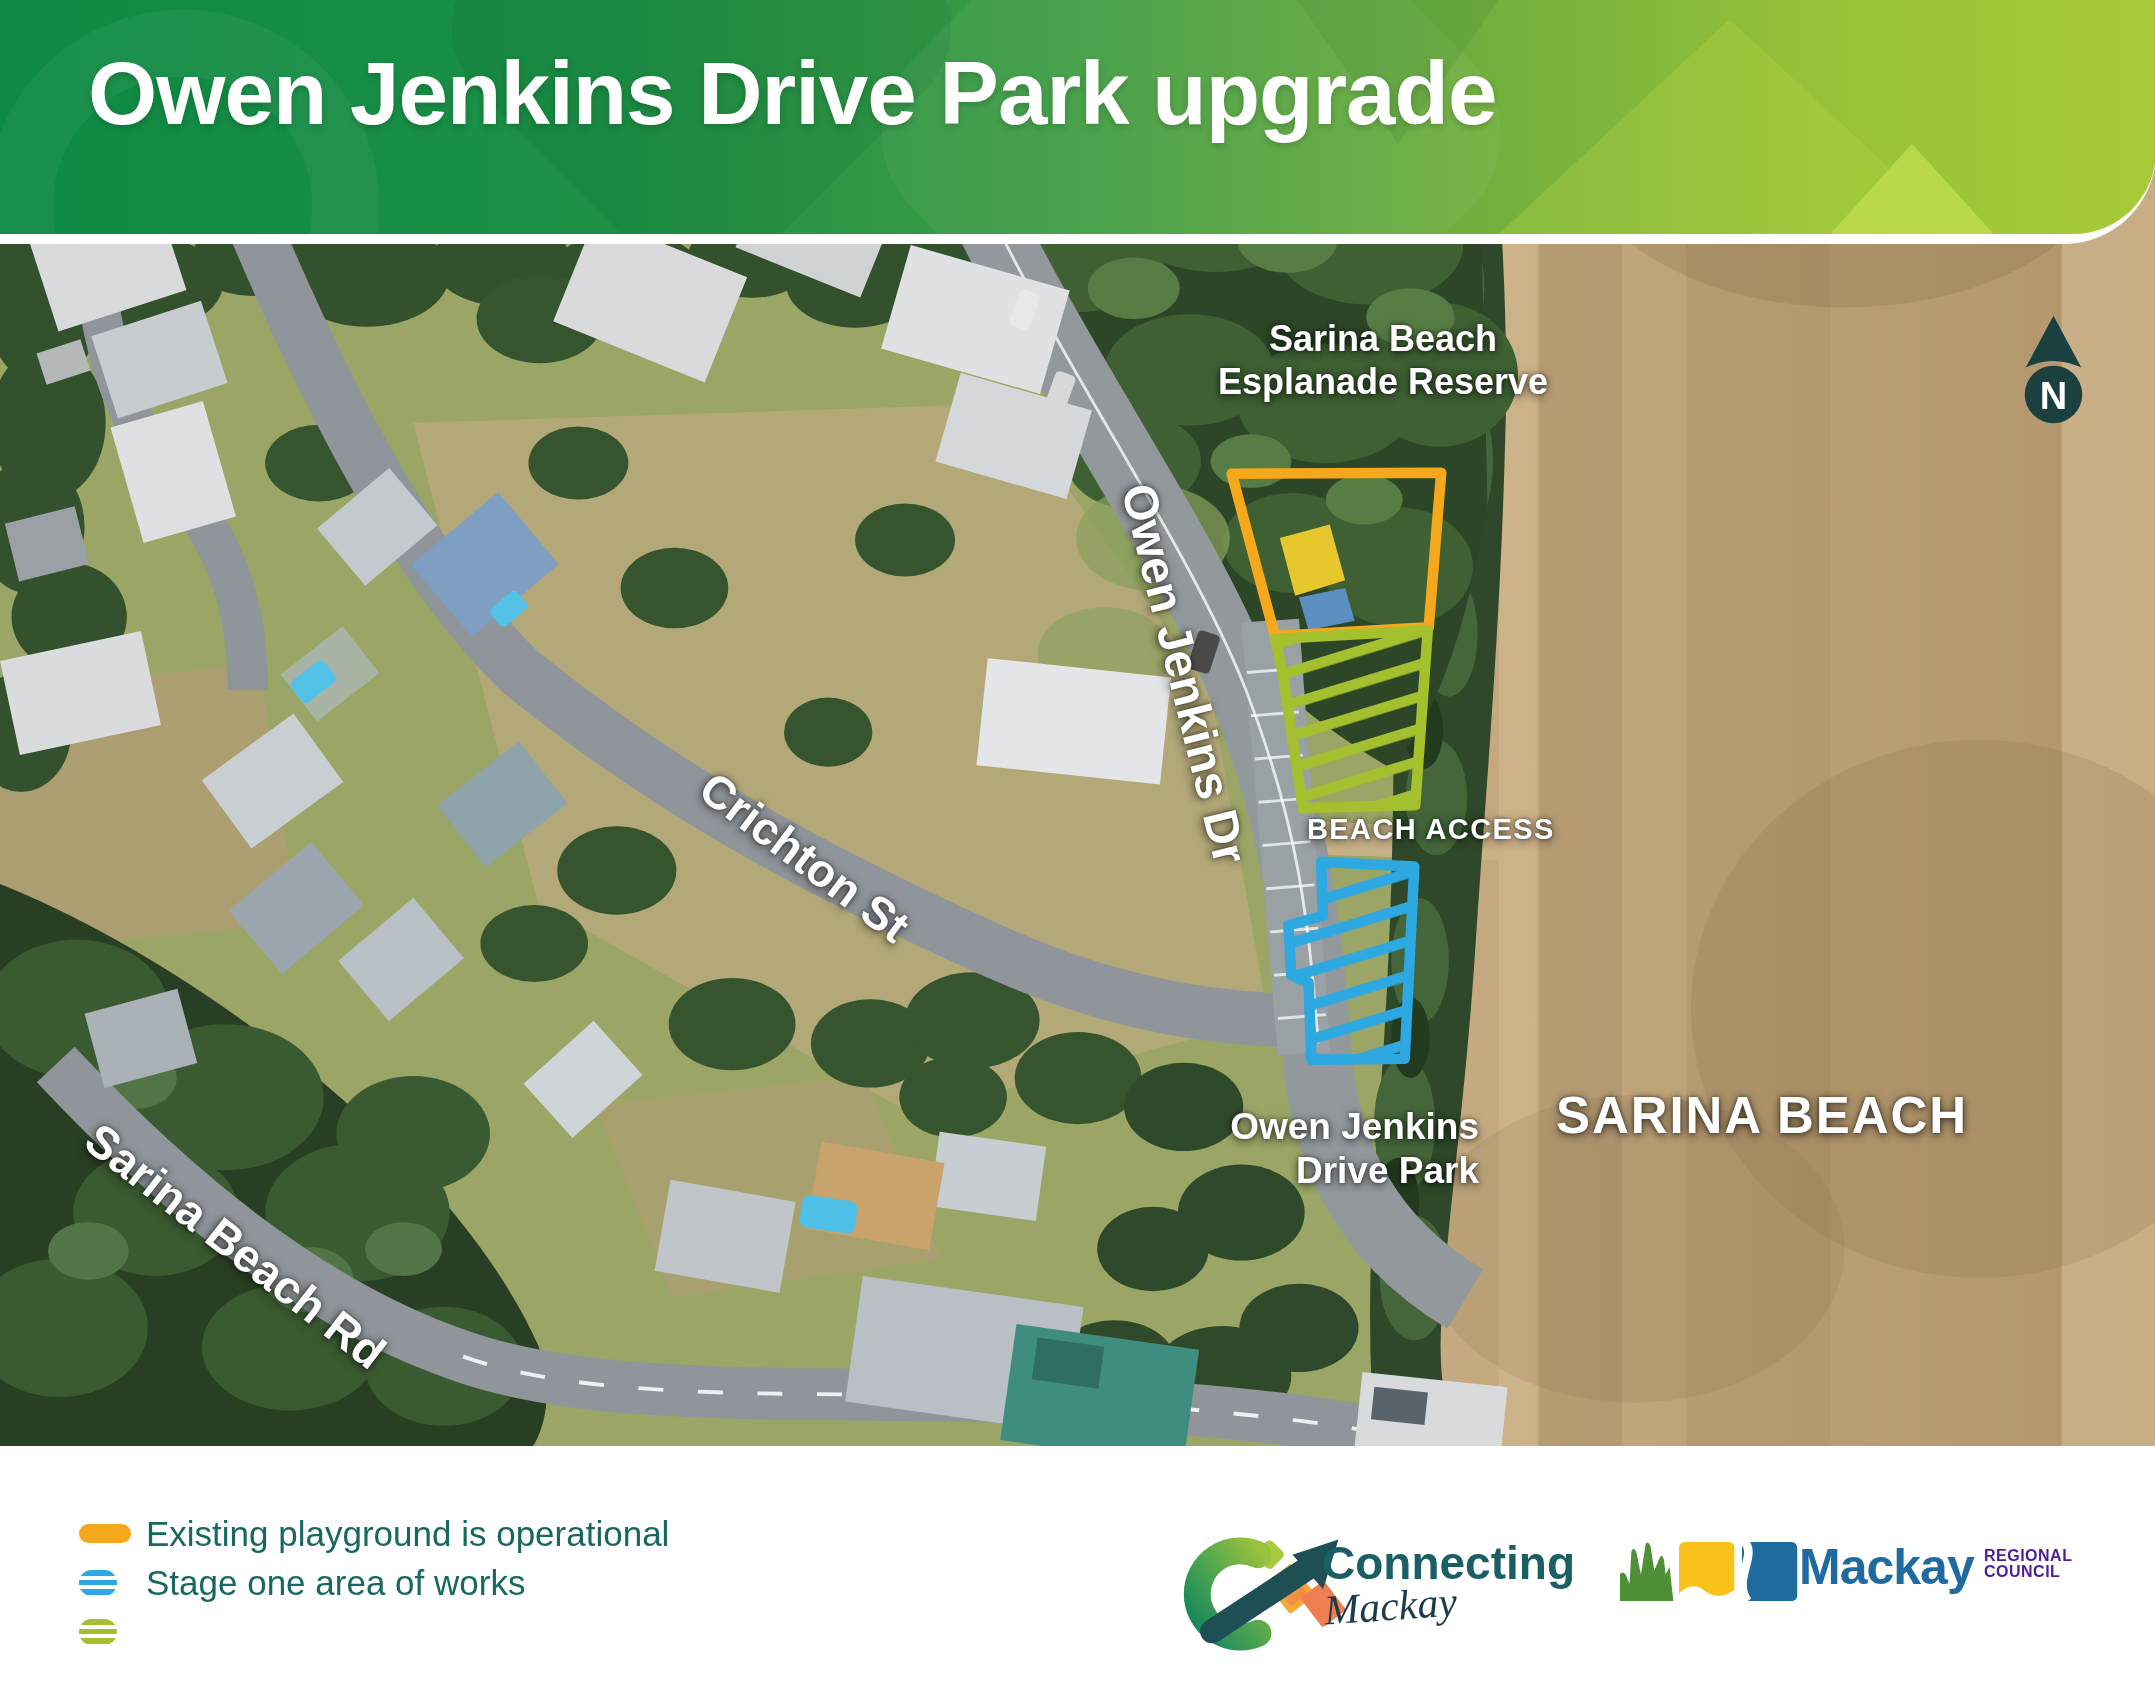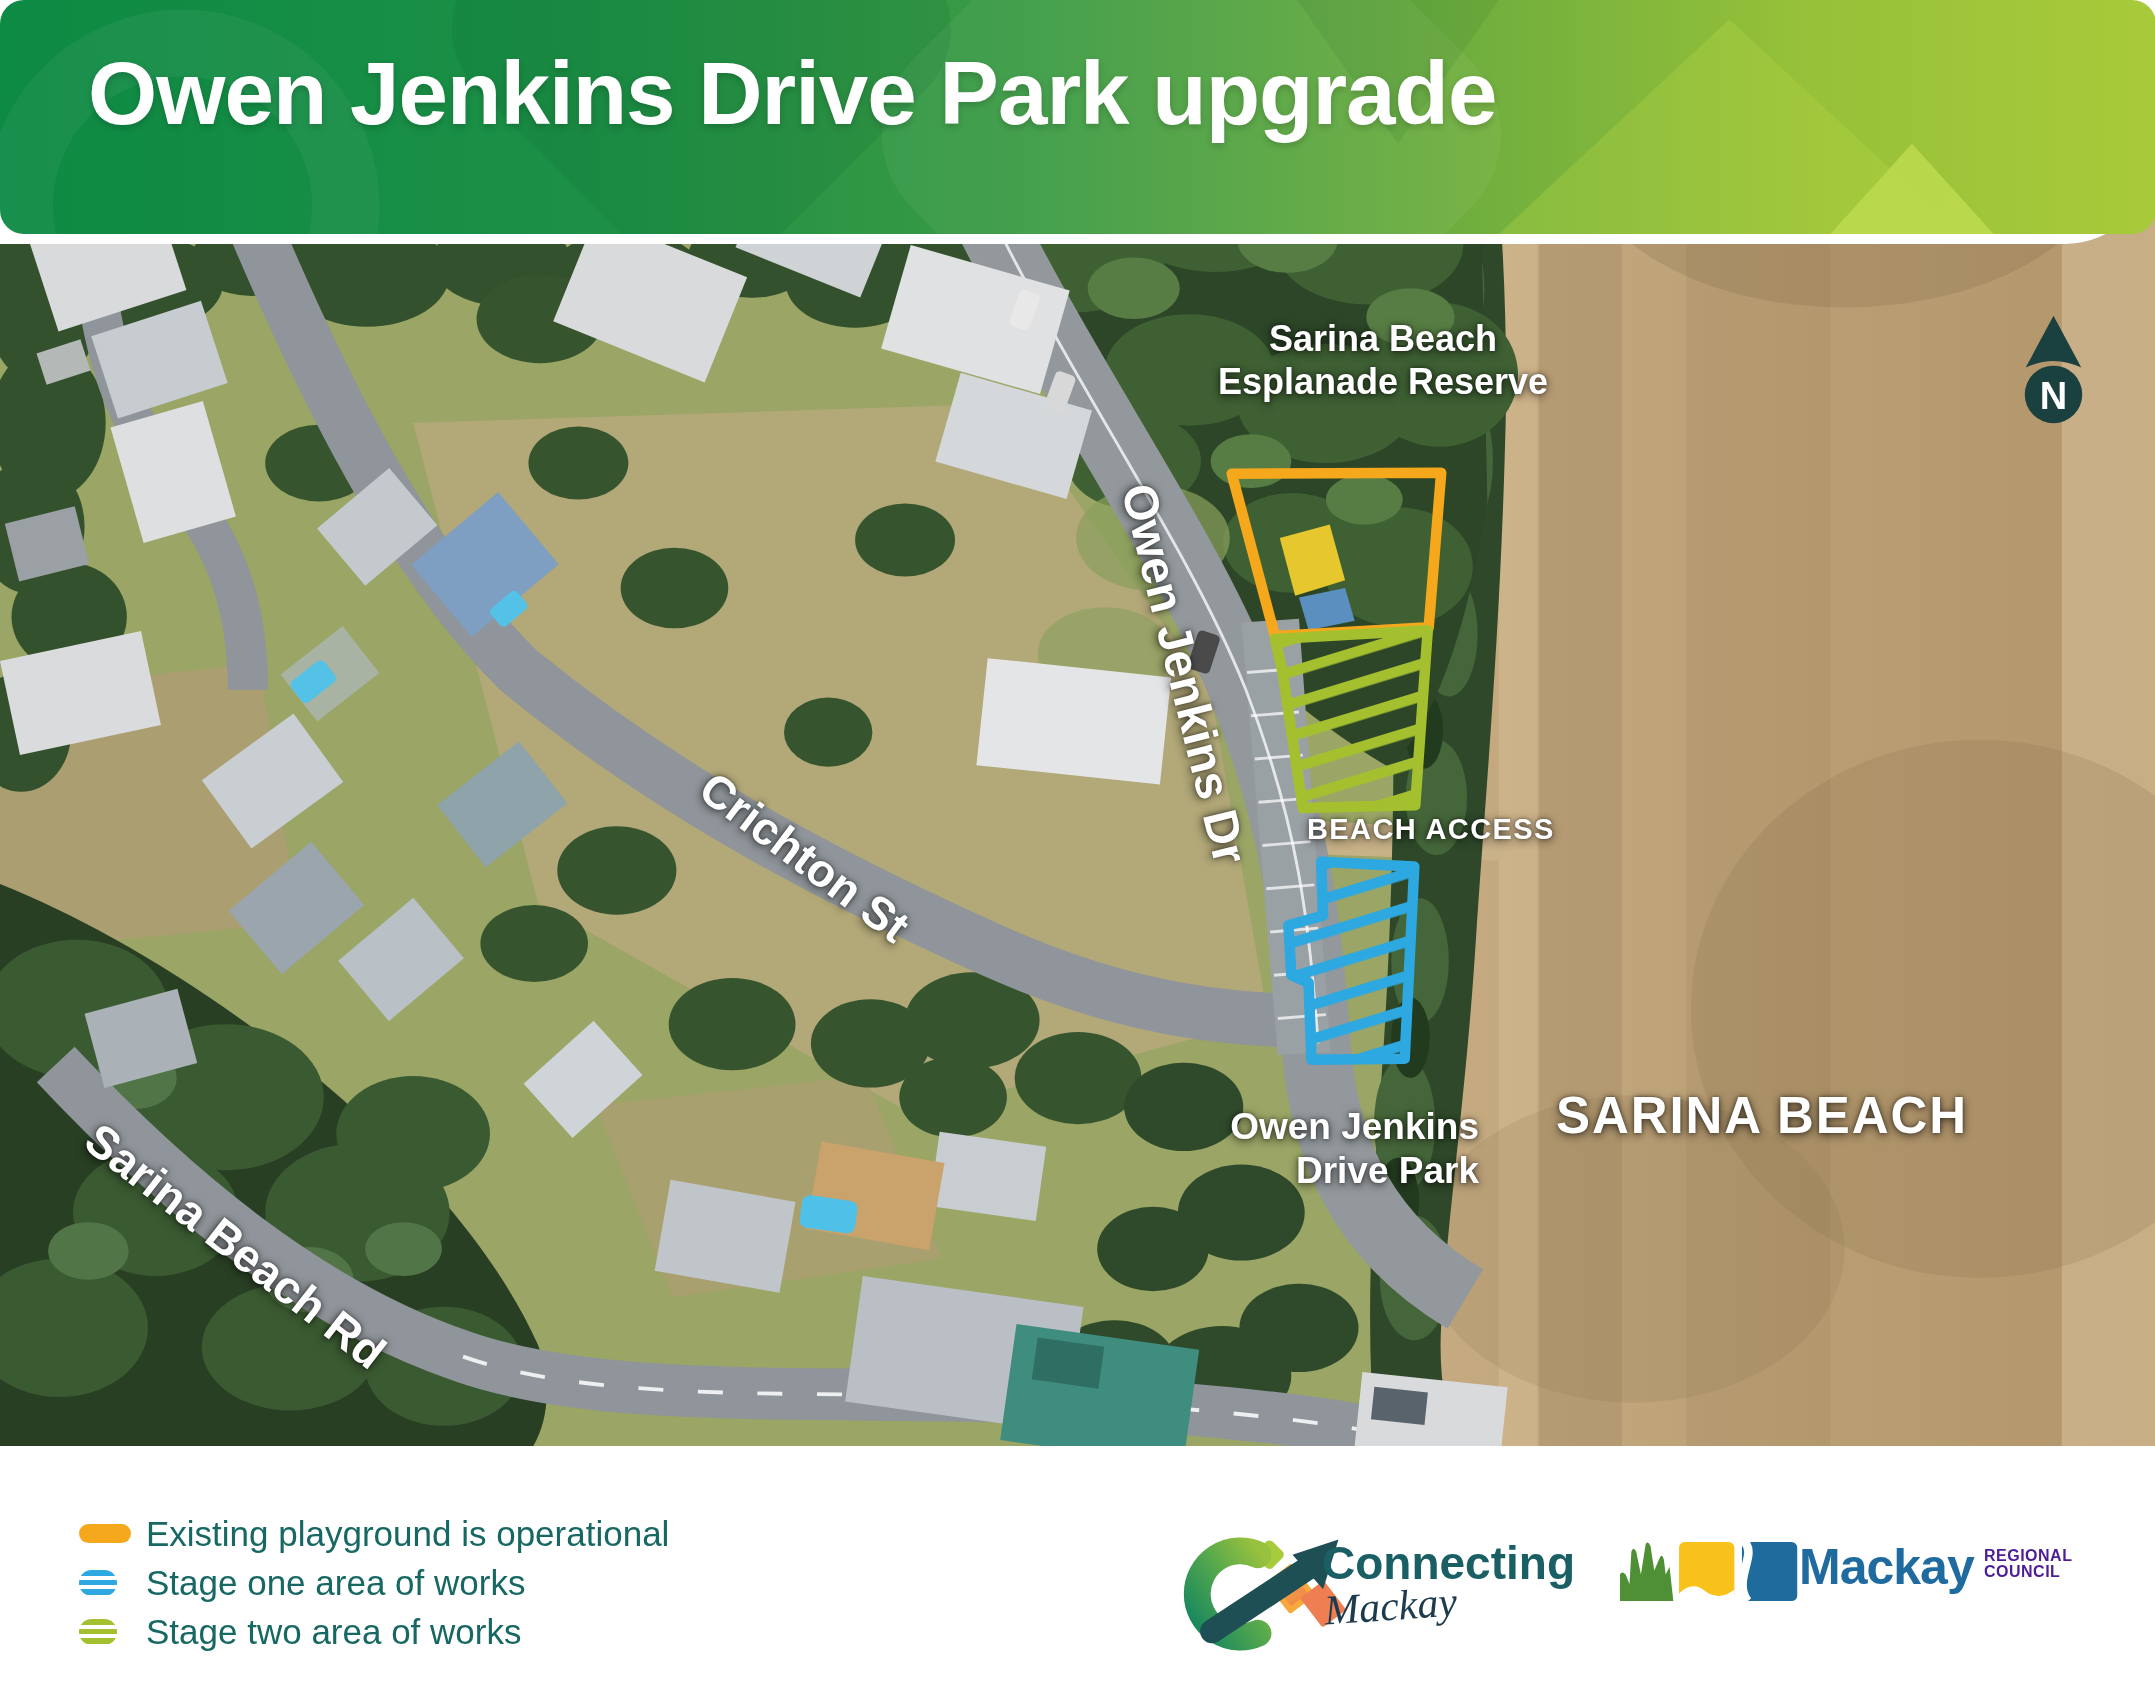--- a/index.html
+++ b/index.html
@@ -27,21 +27,21 @@
   .lbl-sarina{left:1556px;top:1086px;font-size:51px;letter-spacing:1.9px;}
   .north{position:absolute;left:2016px;top:312px;width:75px;height:115px;}
   .north svg{position:absolute;left:0;top:0;}
   .north .nletter{position:absolute;left:0;top:63px;width:75px;text-align:center;
     color:#fff;font-size:38px;font-weight:bold;text-shadow:none;}
   
   .header-white{position:absolute;left:0;top:0;width:2156px;height:244px;background:#ffffff;
     border-bottom-right-radius:92px;}
   .header-green{position:absolute;left:0;top:0;width:2156px;height:234px;
     background:linear-gradient(90deg,#0d8a44 0%,#1d9046 28%,#3c9b44 48%,#6fae3e 68%,#97c139 84%,#a8ca3a 100%);
-    border-bottom-right-radius:83px;overflow:hidden;border-radius:24px;}
+    border-bottom-right-radius:83px;overflow:hidden;}
   .hdr-deco{position:absolute;left:0;top:0;width:2156px;height:234px;}
   .hdr-title{position:absolute;left:88px;top:42px;color:#fff;font-size:89px;font-weight:bold;
     letter-spacing:-1px;text-shadow:0 2.9px 7.7px rgba(0,0,0,.18);white-space:nowrap;}
   
   .footer{position:absolute;left:0;top:1446px;width:1904px;height:257px;background:#fff;padding-left:12px;}
   .legend{position:absolute;left:79px;top:63px;}
   .legend-row{display:flex;align-items:center;height:49px;}
   .sw-wrap{width:67px;display:flex;align-items:center;}
   .sw-solid{width:52px;height:19px;border-radius:9.6px;background:var(--c-existing);}
   .sw-hatch{width:38px;height:26px;border-radius:12.5px;}
@@ -376,21 +376,20 @@
       <div class="legend-row">
         <div class="sw-wrap">
             <div class="sw-hatch sw-one"></div>
           </div>
         <div class="legend-label">Stage one area of works</div>
       </div>
       <div class="legend-row">
         <div class="sw-wrap">
             <div class="sw-hatch sw-two"></div>
           </div>
-        <div class="legend-label">Stage two area of works</div>
       </div>
     </div>
 
     <div class="logo-connecting">
       <svg width="202" height="134" viewBox="0 0 210 140">
         <defs>
           <linearGradient id="cg" x1="0" y1="1" x2="1" y2="0">
             <stop offset="0" stop-color="#13855f"></stop>
               <stop offset=".55" stop-color="#55a84d"></stop>
               <stop offset="1" stop-color="#97c13e"></stop>

